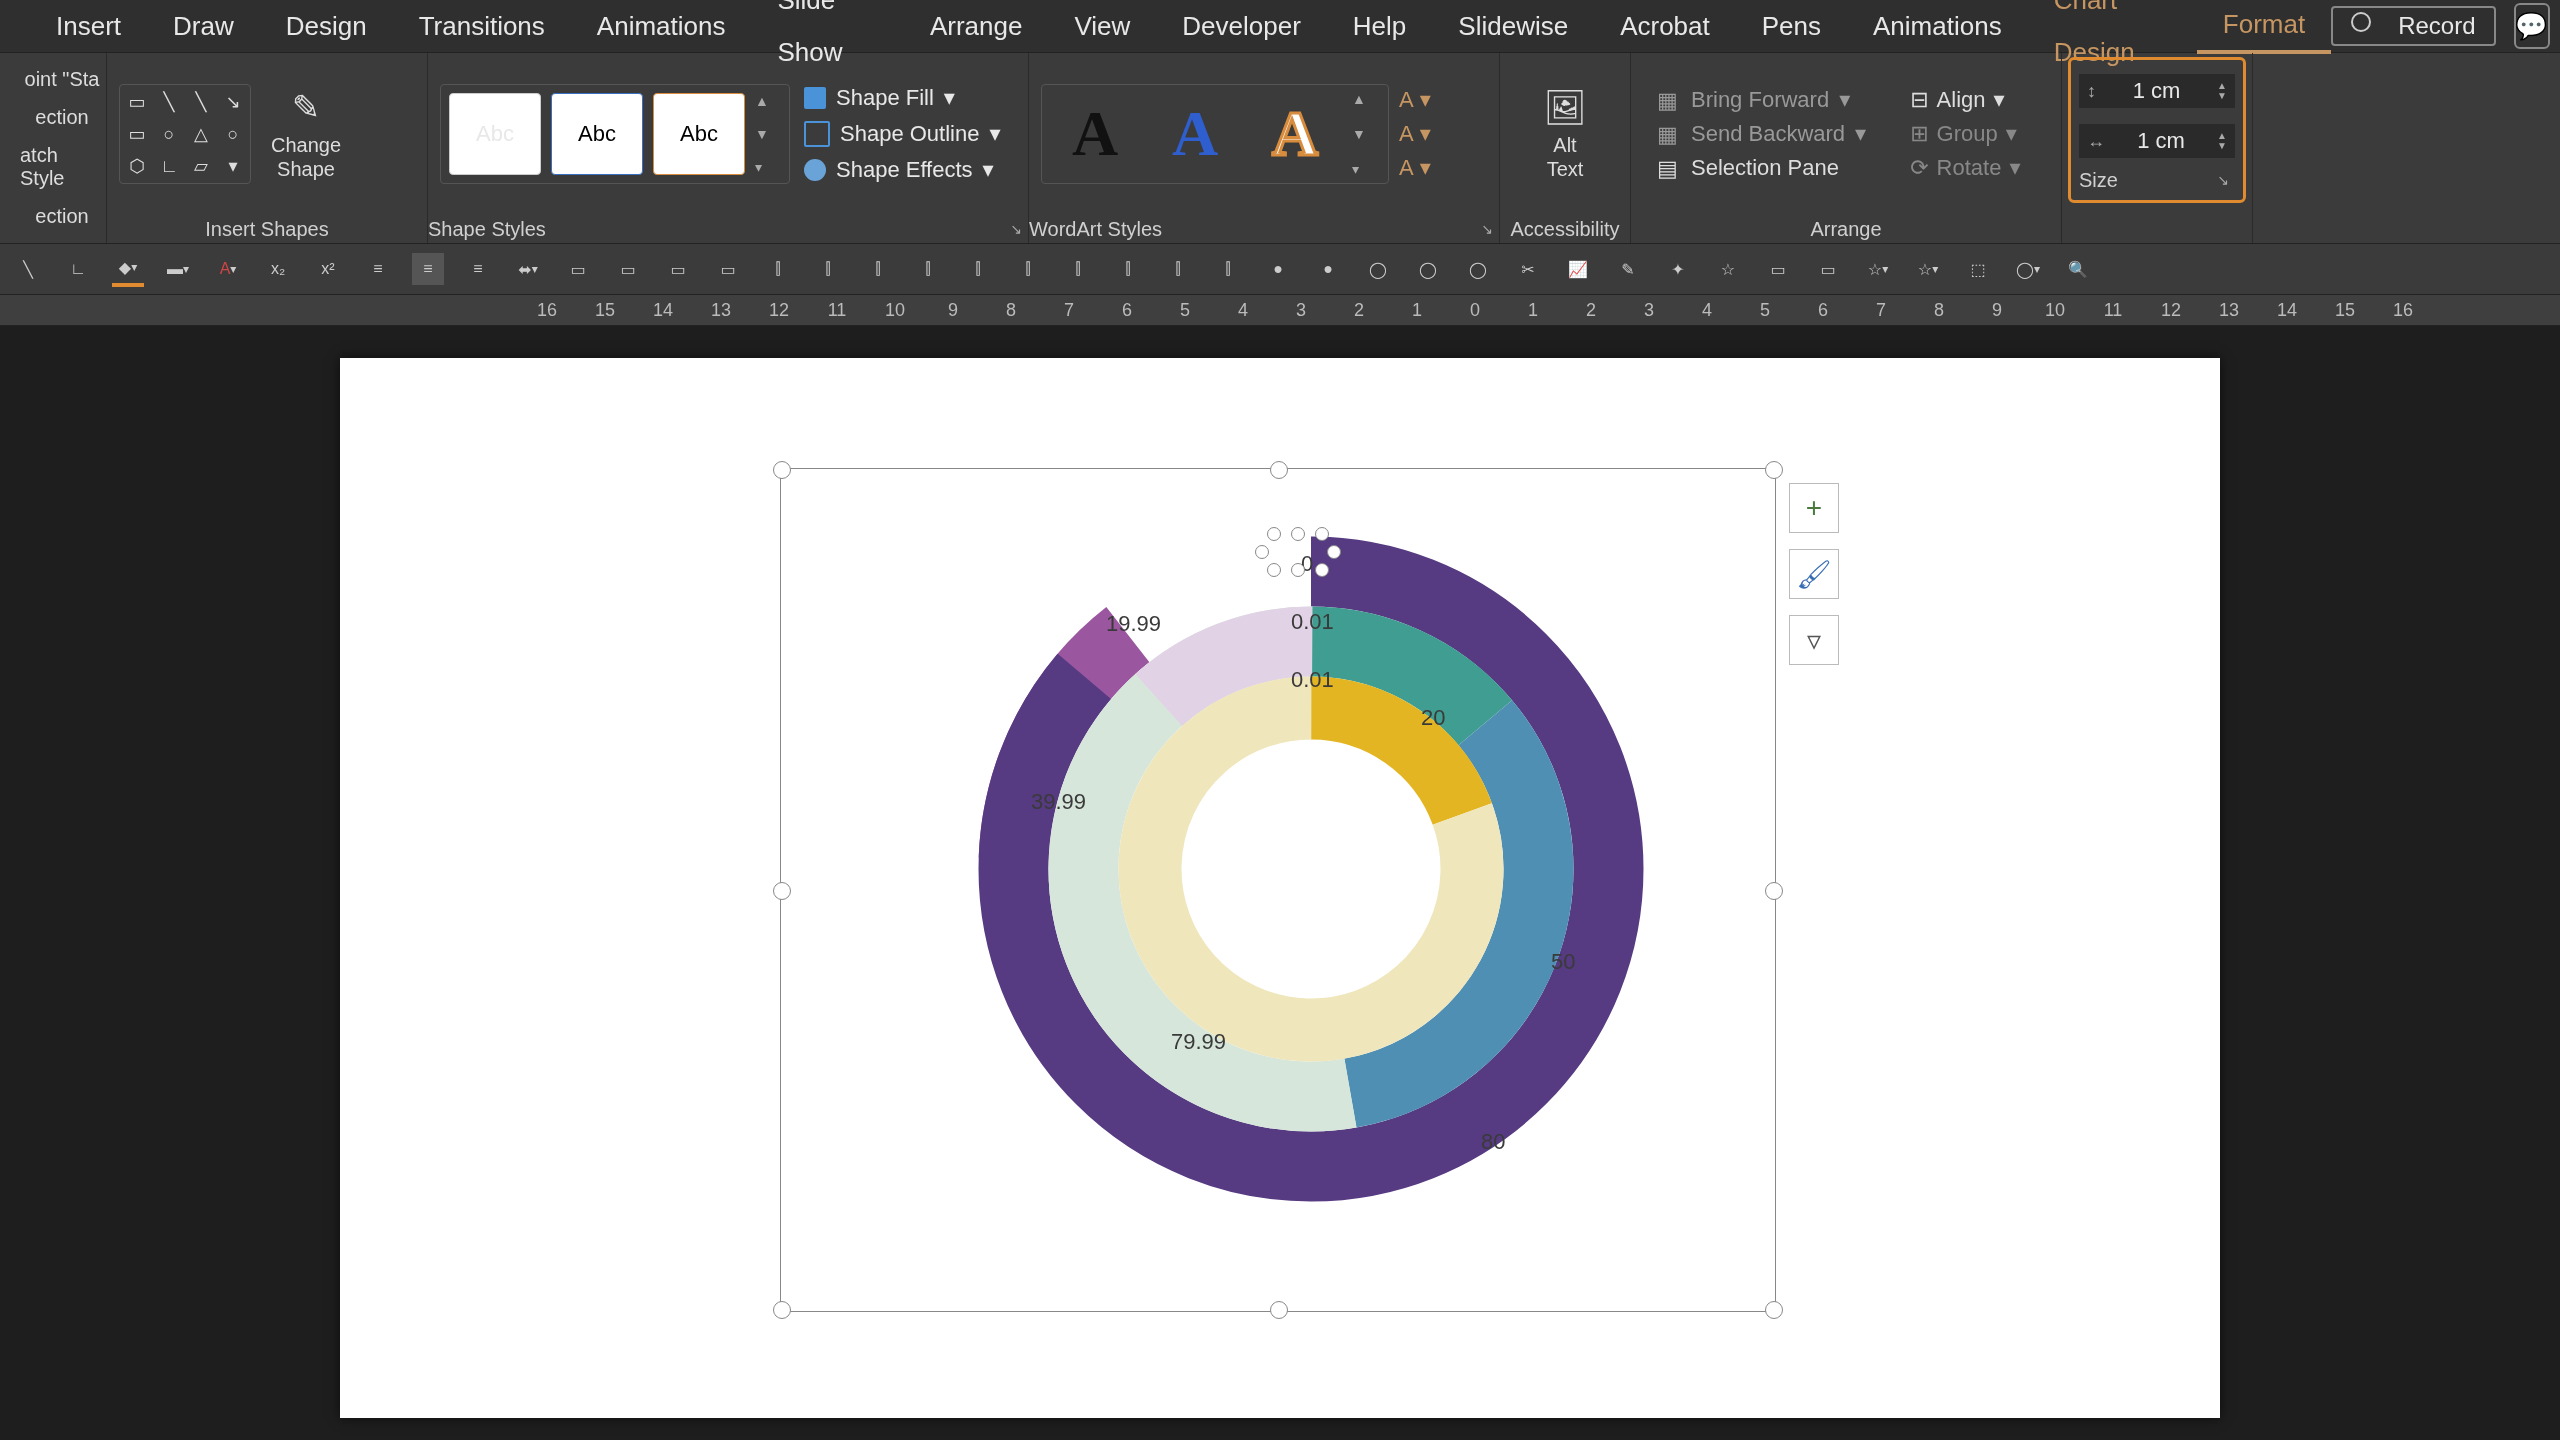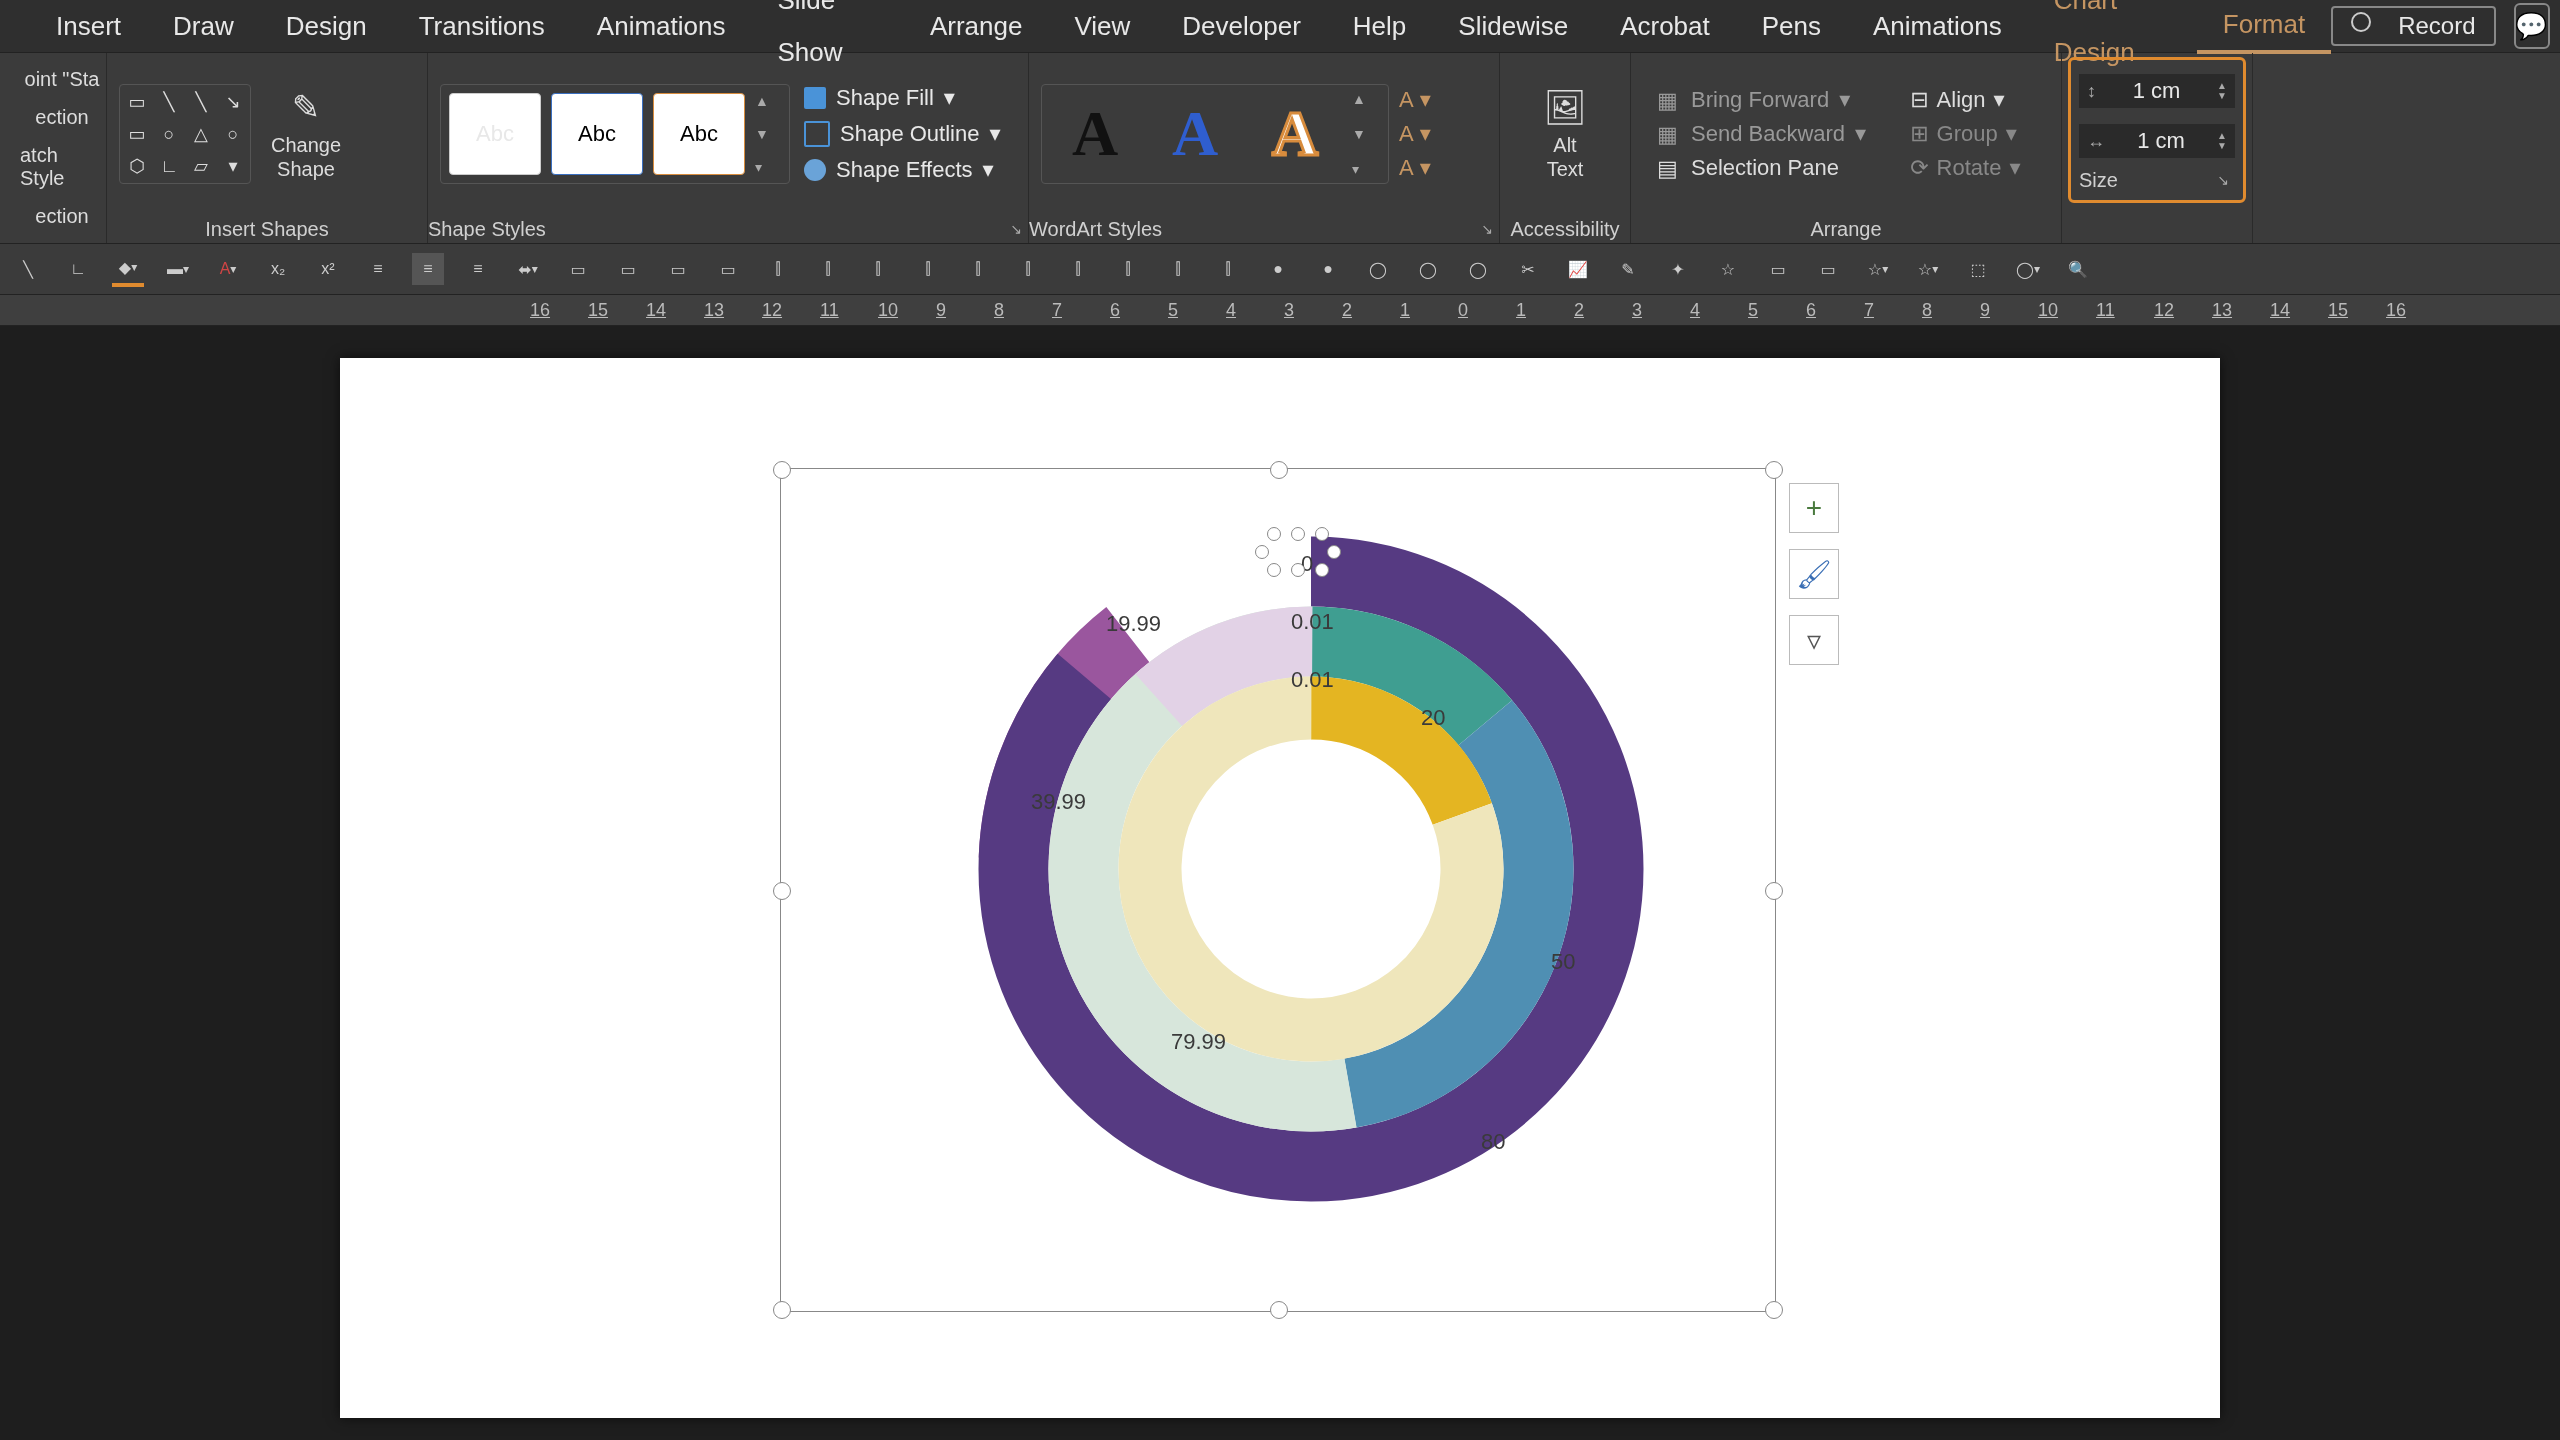--- a/index.html
+++ b/index.html
@@ -229,21 +229,21 @@
     background: #3f3f3f;
     display: flex;
     justify-content: center;
     align-items: center;
     gap: 24px;
     font-size: 18px;
     color: #bbb;
     padding-left: 390px;
     border-bottom: 1px solid #222;
   }
-  .ruler span { width: 34px; text-align: left; text-decoration: underline; }
+  .ruler span { width: 34px; text-align: center; }
 
   
   .canvas-area {
     position: relative;
     height: calc(1440px - 52px - 190px - 50px - 30px);
     background: #1e1e1e;
     display: flex;
     justify-content: center;
     padding-top: 32px;
   }

